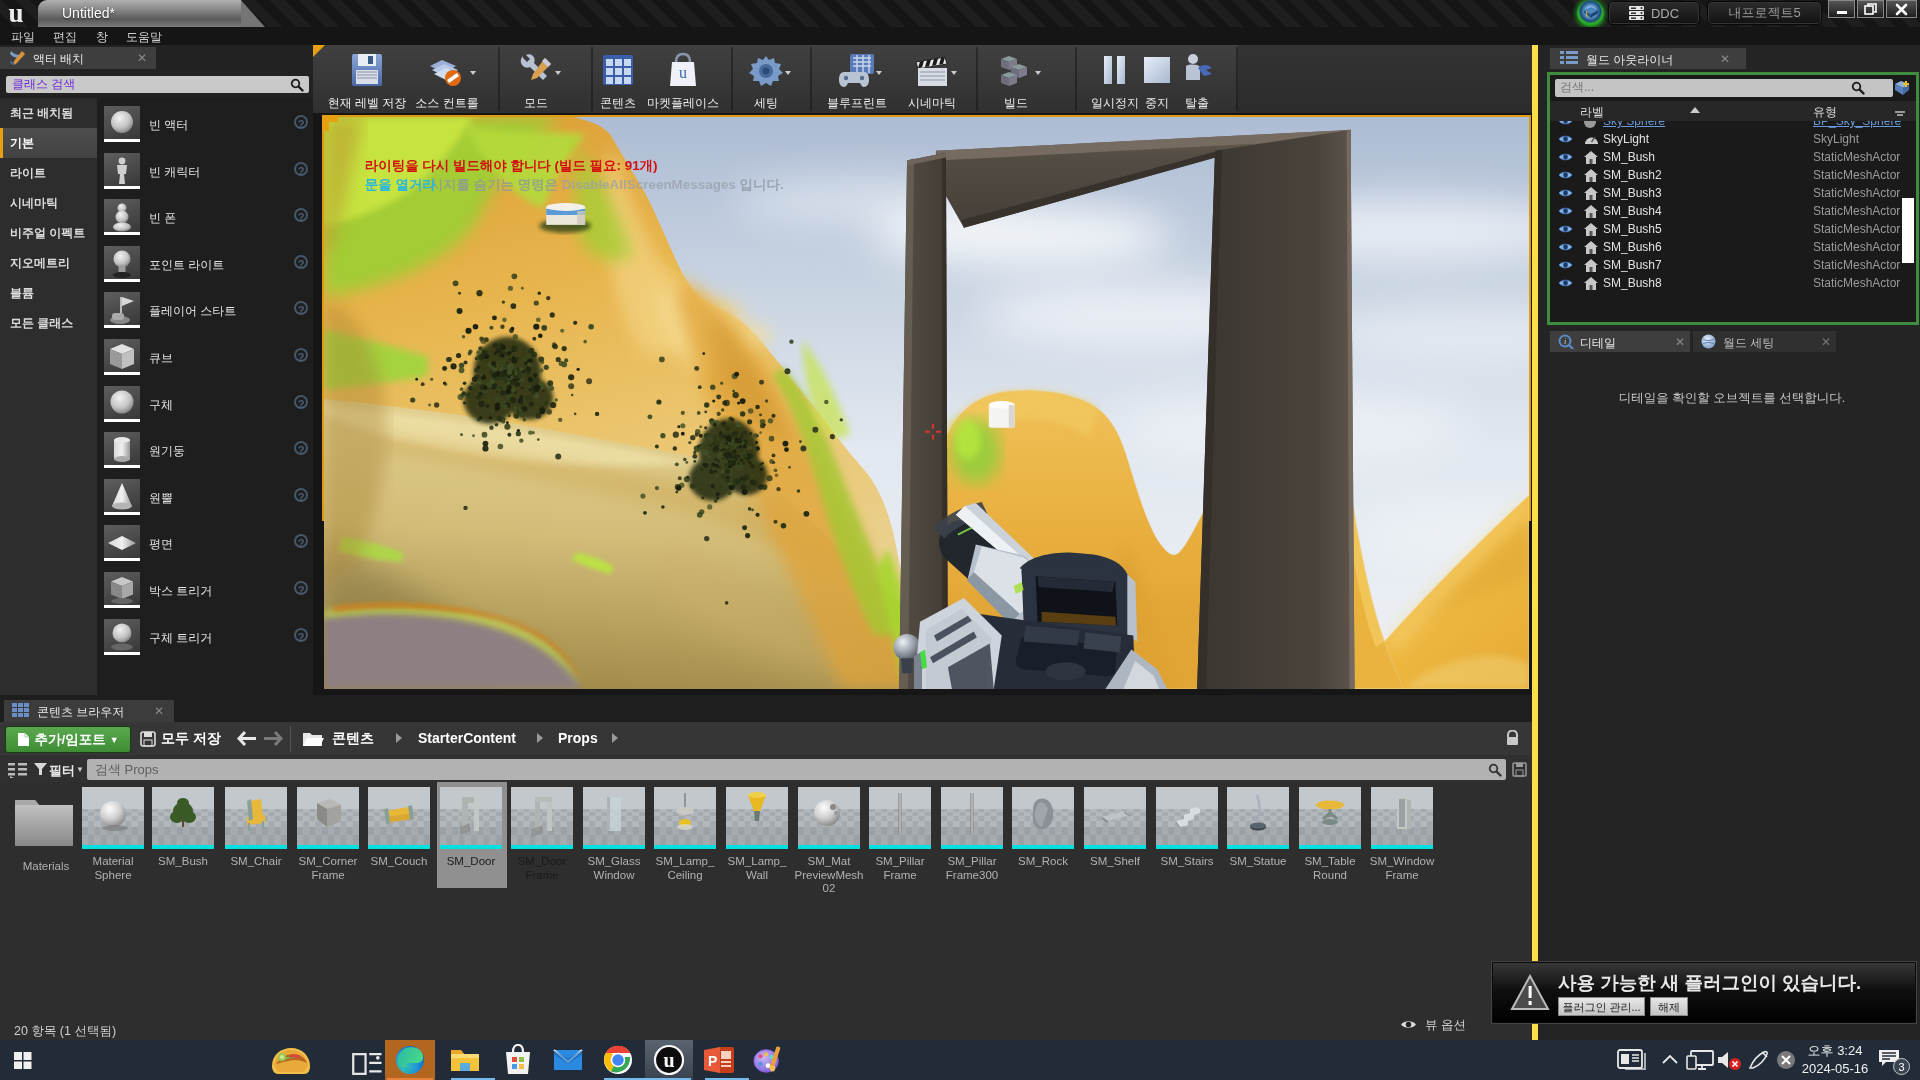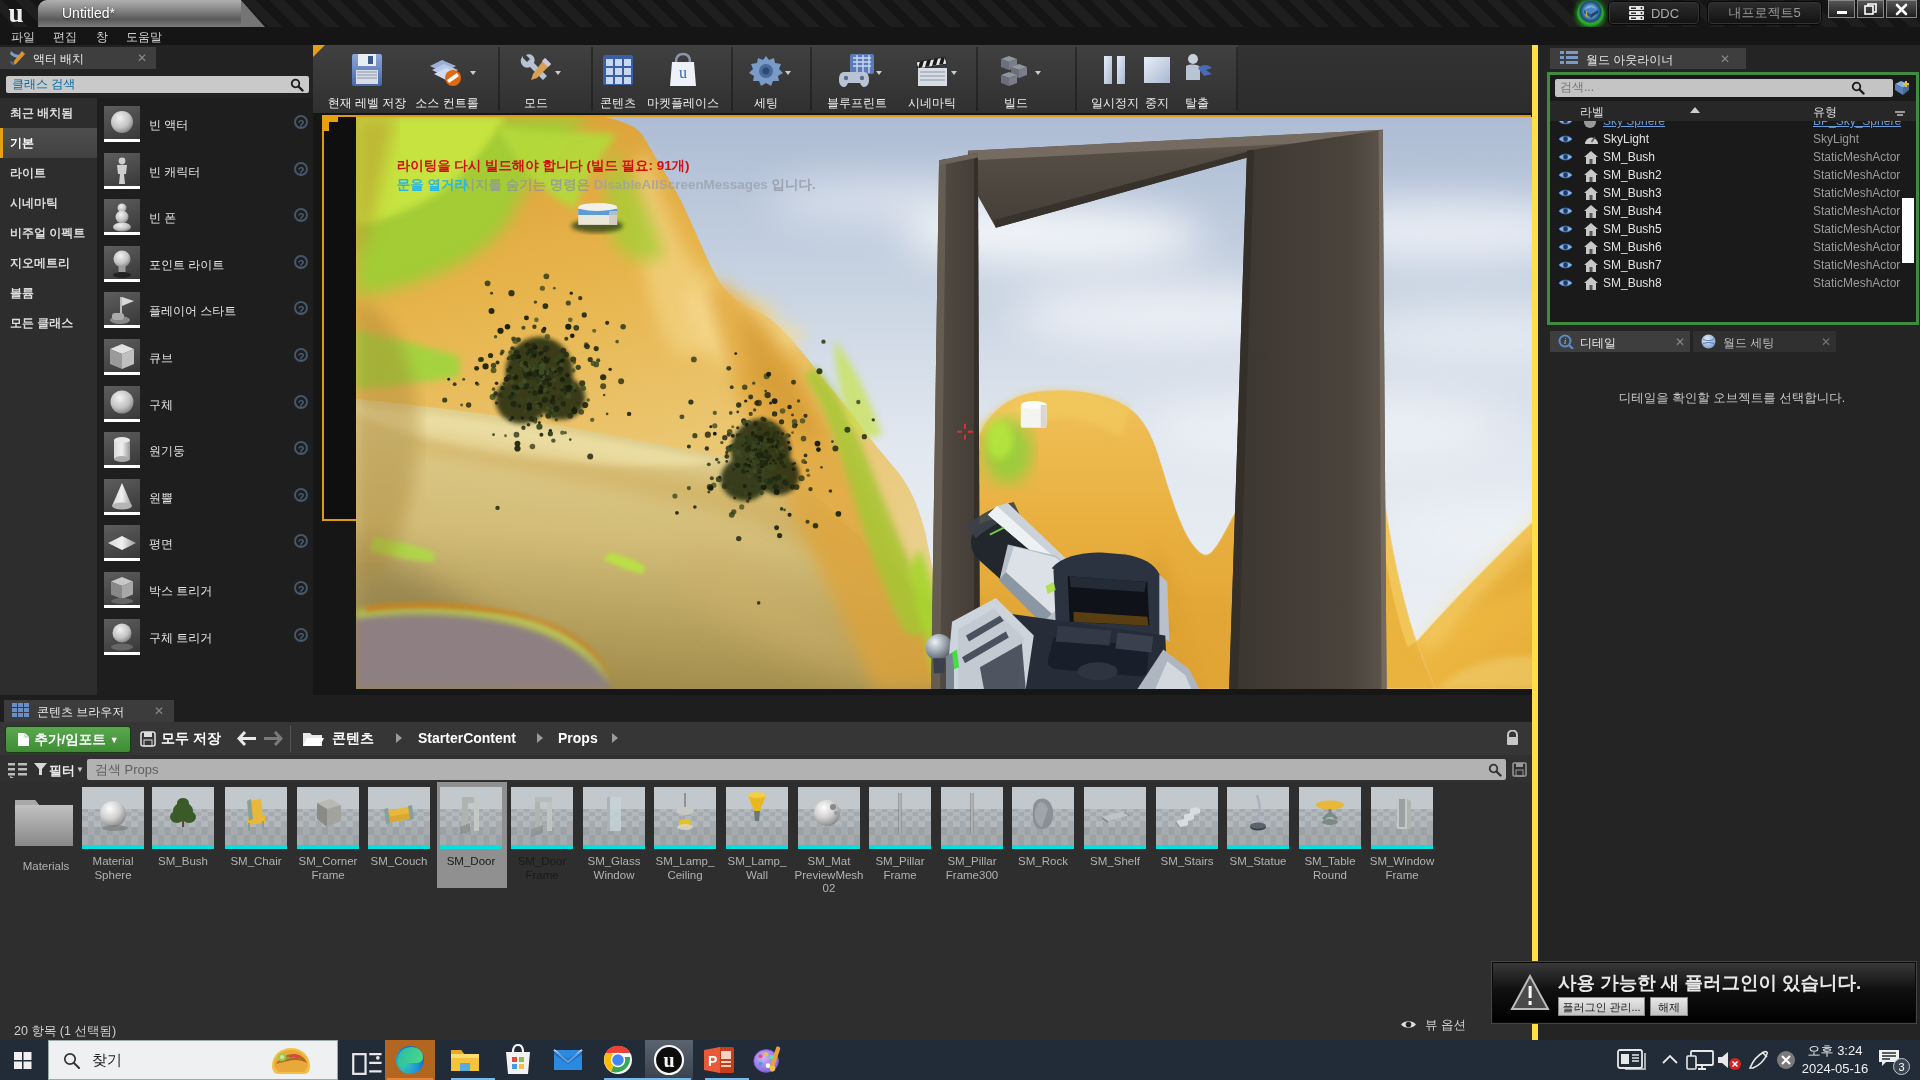--- a/index.html
+++ b/index.html
@@ -7,21 +7,21 @@
 #titlebar{left:0;top:0;width:1920px;height:27px;background:repeating-linear-gradient(45deg,#151515 0 10px,#1e1e1e 10px 20px);}
 #maintab{left:38px;top:0;width:203px;height:27px;background:linear-gradient(#b0b0b0,#8e8e8e 30%,#5a5a5a 72%,#6e6e6e 90%,#7e7e7e);border-radius:9px 0 0 0;}
 #maintab i{position:absolute;right:-24px;top:0;border-bottom:27px solid #757575;border-right:24px solid transparent;}
 #maintab span{position:absolute;left:24px;top:5px;color:#fff;font-size:14px;font-style:normal;text-shadow:0 1px 2px #222;}
 .tbtn{top:1px;height:24px;background:linear-gradient(#2c2c2c,#121212);border:1px solid #070707;box-shadow:0 0 0 1px #333 inset;border-radius:5px;color:#aaa;font-size:13px;display:flex;align-items:center;justify-content:center;gap:5px;}
 .winbtn{top:0;width:27px;height:18px;background:linear-gradient(#555,#1e1e1e);border:1px solid #888;display:flex;align-items:center;justify-content:center;}
 #menubar{left:0;top:27px;width:1920px;height:18px;background:#151515;color:#cfcfcf;font-size:12px;}
 #menubar span{position:absolute;top:2px;}
 #lpanel{left:0;top:45px;width:313px;height:650px;background:#222;}
 #lptab{left:0;top:2px;width:156px;height:22px;background:#3e3e3e;color:#e6e6e6;font-size:12px;font-family:Liberation Serif, serif;}
-#lpsearch{left:6px;top:31px;width:303px;height:17px;background:#c9c9c9;border-radius:2px;color:#0369a1;font-size:12px;line-height:16px;padding:0 6px;}
+#lpsearch{left:6px;top:31px;width:303px;height:17px;background:#c9c9c9;border-radius:2px;color:#6d28d9;font-size:12px;line-height:16px;padding:0 6px;}
 #lpcats{left:0;top:53px;width:97px;height:597px;background:#2d2d2d;color:#dcdcdc;font-size:12px;font-weight:bold;}
 .lpcat{position:absolute;left:0;width:97px;height:30px;line-height:30px;padding-left:10px;}
 #lpitems{left:97px;top:53px;width:216px;height:597px;background:#1e1e1e;}
 .lpi{position:absolute;left:7px;width:36px;height:33px;background:linear-gradient(160deg,#5e5e5e,#383838);}
 .lpib{position:absolute;left:7px;width:36px;height:3px;background:#fff;}
 .lpl{position:absolute;left:52px;color:#e4e4e4;font-size:12px;}
 .lpq{position:absolute;left:197px;width:14px;height:14px;border:2px solid #46576a;border-radius:50%;color:#4c6077;font-size:11px;font-weight:bold;text-align:center;line-height:14px;}
 #toolbar{left:313px;top:45px;width:1219px;height:68px;background:linear-gradient(#404040,#353535 70%,#303030);}
 .tsep{position:absolute;top:2px;height:64px;width:2px;background:linear-gradient(#2a2a2a,#222);}
 .tlabel{position:absolute;top:50px;color:#ededed;font-size:12px;text-align:center;}
@@ -396,21 +396,21 @@
       </svg>
       <div class="tlabel" style="left:814px;width:60px;">중지</div>
       <svg class="abs" style="left:863px;top:5px" width="42" height="42" viewBox="0 0 42 42">
         <circle cx="17" cy="9" r="5" fill="#c8d0dc"></circle>
         <path d="M10 16 C14 14 21 14 24 17 L24 30 L10 30 Z" fill="#b8c4d4"></path>
         <path d="M22 18 C26 14 32 14 36 18 L30 20 L36 24 L28 26 Z" fill="#4a6ab8"></path>
       </svg>
       <div class="tlabel" style="left:854px;width:60px;">탈출</div>
     </div>
     <div class="abs" style="left:313px;top:45px;width:0;height:0;border-top:12px solid #e8a013;border-right:12px solid transparent;"></div>
-<div class="abs" id="viewport" style="left:322px;top:115px;width:1209px;height:406px;background:#0f0f0f;border:2px solid #dd9a12;padding-left:32px;">
+<div class="abs" id="viewport" style="left:322px;top:115px;width:1209px;height:406px;background:#0f0f0f;border:2px solid #dd9a12;">
 <svg width="1205" height="572" viewBox="0 0 1209 578" preserveAspectRatio="none">
 <defs>
  <linearGradient id="sky" x1="0" y1="0" x2="0" y2="1">
   <stop offset="0" stop-color="#adbcd4"></stop>
             <stop offset="0.3" stop-color="#c9d4e2"></stop>
   <stop offset="0.58" stop-color="#e2e8f0"></stop>
             <stop offset="1" stop-color="#eef1f5"></stop>
  </linearGradient>
  <linearGradient id="hillmain" x1="0.2" y1="0" x2="0.45" y2="1">
   <stop offset="0" stop-color="#dba038"></stop>
@@ -3228,27 +3228,20 @@
 </div>
 <div class="abs" id="taskbar">
  <svg class="abs" style="left:14px;top:12px" width="18" height="17" viewBox="0 0 18 17">
         <g fill="#f0f0f0">
           <rect x="0" y="0" width="8" height="8"></rect>
           <rect x="9.5" y="0" width="8" height="8"></rect>
           <rect x="0" y="9.5" width="8" height="7.5"></rect>
           <rect x="9.5" y="9.5" width="8" height="7.5"></rect>
         </g>
       </svg>
- <div class="abs" id="tsearch">
-  <svg style="margin-left:14px" width="17" height="17" viewBox="0 0 17 17">
-          <circle cx="7" cy="7" r="5.2" fill="none" stroke="#333" stroke-width="1.7"></circle>
-          <path d="M11 11 L16 16" stroke="#333" stroke-width="2" stroke-linecap="round"></path>
-        </svg>
-  <span style="margin-left:12px;color:#222;font-size:15px;">찾기</span>
- </div>
  <svg class="abs" style="left:264px;top:4px" width="52" height="34" viewBox="0 0 52 34">
    <path d="M8 22 C8 10 18 4 27 4 C38 4 46 12 46 22 C46 27 44 30 40 30 L14 30 C10 30 8 26 8 22 Z" fill="#f2c048"></path>
    <path d="M10 22 C10 12 19 6 27 6 C36 6 44 13 44 22 L40 28 L14 28 Z" fill="#e8a83a"></path>
    <path d="M12 20 C16 14 22 10 30 10 C36 10 41 14 43 19 C38 16 30 15 24 17 C19 18 15 19 12 20 Z" fill="#b8641f"></path>
    <path d="M14 18 C20 12 30 11 37 15 C32 13 24 14 19 17 Z" fill="#7fae3c"></path>
    <circle cx="18" cy="13" r="4" fill="#9ec84e"></circle>
         <circle cx="18" cy="13" r="2" fill="#cfe89a"></circle>
    <path d="M25 12 C28 10 33 10 36 12 L34 15 C31 13 28 13 26 14 Z" fill="#d44"></path>
  </svg>
  <svg class="abs tbicon" style="left:352px;top:8px" width="26" height="26" viewBox="0 0 26 26">

